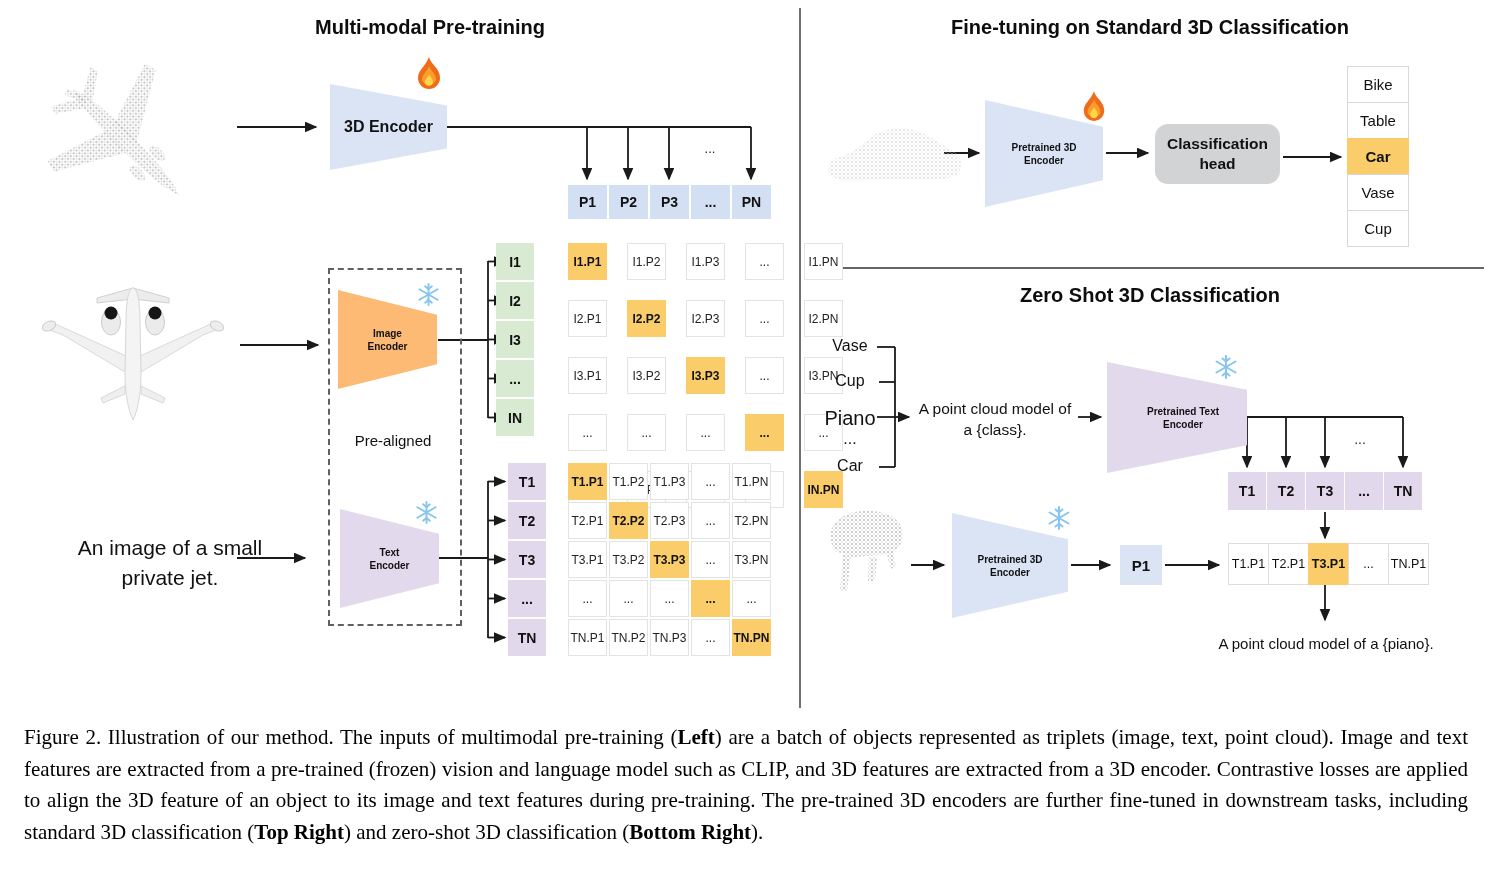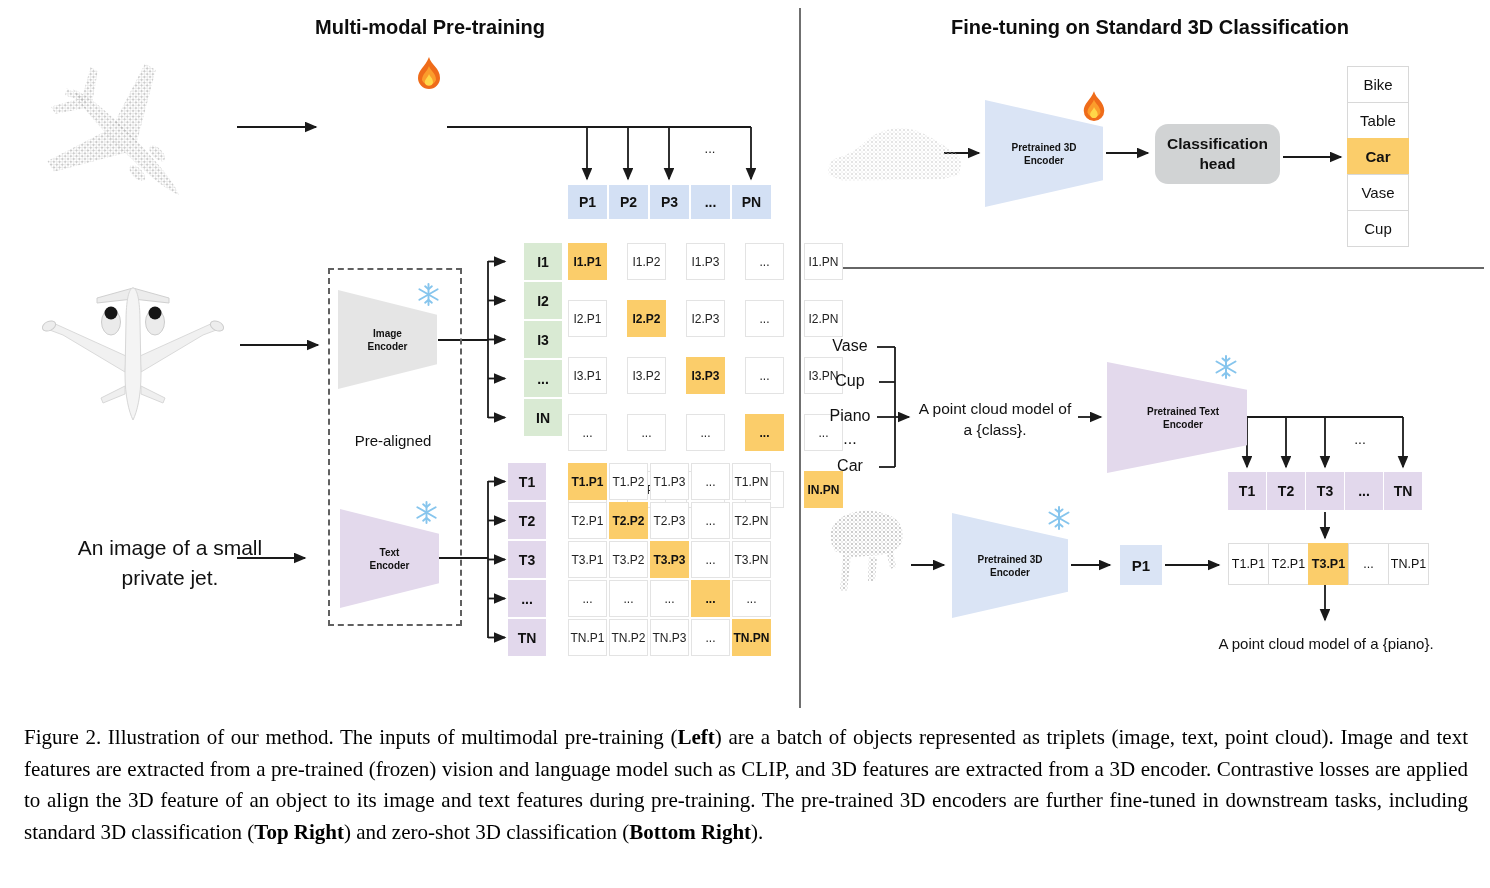--- a/index.html
+++ b/index.html
@@ -4,21 +4,21 @@
 <style>
   html,body{margin:0;padding:0;background:#fff;}
   .canvas{position:relative;width:1490px;height:888px;background:#fff;overflow:hidden;
           font-family:"Liberation Sans",sans-serif;color:#111;}
   .abs{position:absolute;}
   .overlay{position:absolute;left:0;top:0;width:1490px;height:888px;pointer-events:none;}
   .sec-title{position:absolute;font-weight:bold;font-size:20px;text-align:center;color:#0d0d0d;}
   .trap{position:absolute;display:flex;align-items:center;justify-content:center;text-align:center;
         font-weight:bold;clip-path:polygon(0 0,100% 25%,100% 75%,0 100%);}
   .trap.blue{background:#dae4f5;}
-  .trap.green{background:#e5e5e5;align-items:center;}
+  .trap.green{background:#fdba74;align-items:center;}
   .trap.purple{background:#e3d9ec;}
   .trap-label{white-space:pre-line;font-size:10px;line-height:1.3;color:#111;}
   .trap-label.one{font-size:16px;}
   .pre{white-space:pre-line;}
   .hrow{position:absolute;display:grid;grid-auto-flow:column;gap:2px;}
   .hcell{width:39px;height:34px;display:flex;align-items:center;justify-content:center;
          font-weight:bold;font-size:14px;background:#d3e0f4;}
   .vcol{position:absolute;display:grid;gap:2px;}
   .vcell{width:38px;height:37px;display:flex;align-items:center;justify-content:center;
          font-weight:bold;font-size:14px;}
@@ -129,36 +129,39 @@
       <path d="M-7,-8 L-72,30 L-69,42 L-6,22 Z"></path>
       <path d="M7,-8 L72,30 L69,42 L6,22 Z"></path>
       <path d="M-4,52 L-30,70 L-28,78 L-3,64 Z"></path>
       <path d="M4,52 L30,70 L28,78 L3,64 Z"></path>
       <path d="M0,55 L10,76 L4,80 L-2,62 Z"></path>
       <ellipse cx="-14" cy="-30" rx="5" ry="10"></ellipse>
       <ellipse cx="14" cy="-30" rx="5" ry="10"></ellipse>
     </g>
   </svg>
 
+  <div class="trap blue" style="left:330px;top:84px;width:117px;height:86px;">
+    <span class="trap-label one">3D Encoder</span>
+  </div>
   <svg class="abs" style="left:414px;top:56px;" width="30" height="36" viewBox="0 0 30 36">
     <path d="M15 1 C17 9 26 12 26 22 A11 11 0 0 1 4 22 C4 14 11 11 15 1 Z" fill="#ef6c1a"></path>
     <path d="M15 10 C16.5 15 22 17 22 24 A7.5 7.5 0 0 1 8 24 C8 18 13 16 15 10 Z" fill="#fb9d2c"></path>
     <path d="M15 18 C16 21 19 22 19 26.5 A4.2 4.2 0 0 1 10.8 26.5 C10.8 23 14 21.5 15 18 Z" fill="#ffd748"></path>
   </svg>
 
   <div class="hrow" style="left:568px;top:185px;">
     <div class="hcell">P1</div>
     <div class="hcell">P2</div>
     <div class="hcell">P3</div>
     <div class="hcell">...</div>
     <div class="hcell">PN</div>
   </div>
   <div class="dots-label" style="left:695px;top:141px;width:30px;">...</div>
 
-  <div class="vcol" style="left:524px;top:243px;">
+  <div class="vcol" style="left:496px;top:243px;">
     <div class="vcell green">I1</div>
     <div class="vcell green">I2</div>
     <div class="vcell green">I3</div>
     <div class="vcell green">...</div>
     <div class="vcell green">IN</div>
   </div>
 
   <div class="matrix" style="left:568px;top:243px;gap:20px;">
     <span class="mc d">I1.P1</span>
     <span class="mc">I1.P2</span>
@@ -296,24 +299,25 @@
 head</div>
 
   <div class="class-list" style="left:1347px;top:67px;">
     <div class="class-item">Bike</div>
     <div class="class-item">Table</div>
     <div class="class-item hl">Car</div>
     <div class="class-item">Vase</div>
     <div class="class-item">Cup</div>
   </div>
 
+  <div class="sec-title" style="left:830px;top:284px;width:640px;">Zero Shot 3D Classification</div>
 
   <div class="txt center" style="left:820px;top:337px;width:60px;font-size:16px;">Vase</div>
   <div class="txt center" style="left:820px;top:372px;width:60px;font-size:16px;">Cup</div>
-  <div class="txt center" style="left:820px;top:407px;width:60px;font-size:16px;">Piano</div>
+  <div class="txt center" style="left:820px;top:407px;width:60px;font-size:20px;">Piano</div>
   <div class="txt center" style="left:820px;top:430px;width:60px;font-size:16px;">...</div>
   <div class="txt center" style="left:820px;top:457px;width:60px;font-size:16px;">Car</div>
 
   <div class="txt center pre" style="left:906px;top:399px;width:178px;font-size:15.5px;line-height:1.35;">A point cloud model of
 a {class}.</div>
 
   <div class="trap purple" style="left:1107px;top:362px;width:128px;height:111px;padding-left:12px;">
     <span class="trap-label pre">Pretrained Text
 Encoder</span>
   </div>

